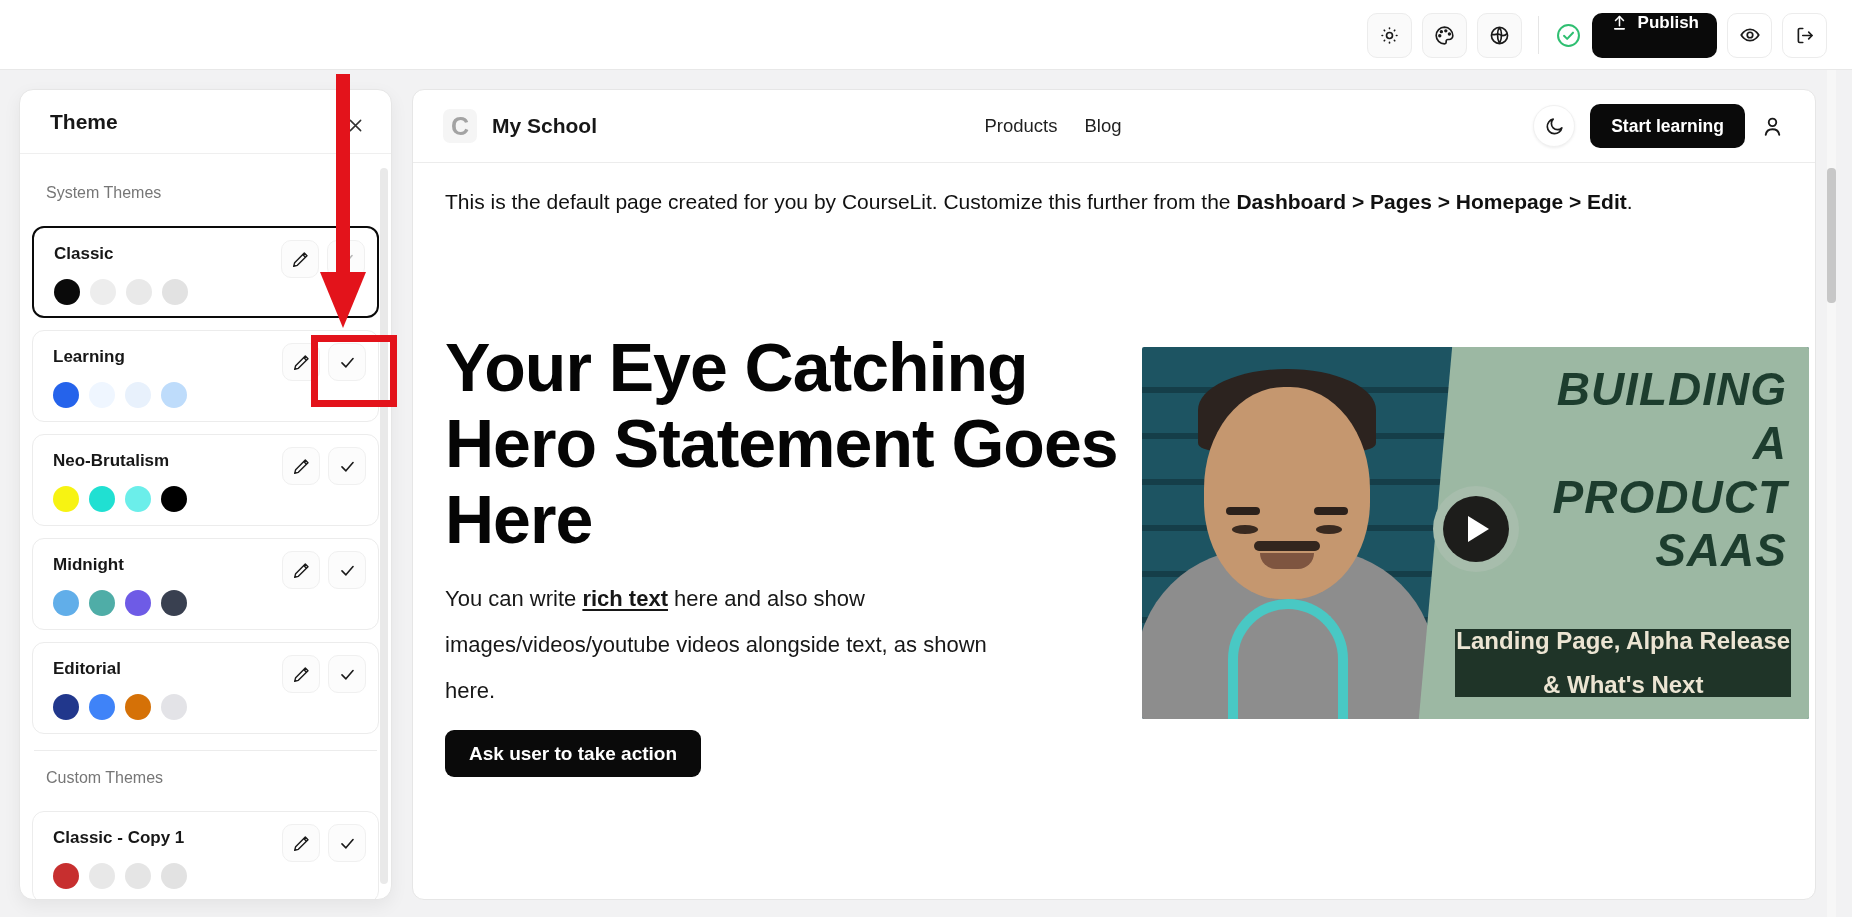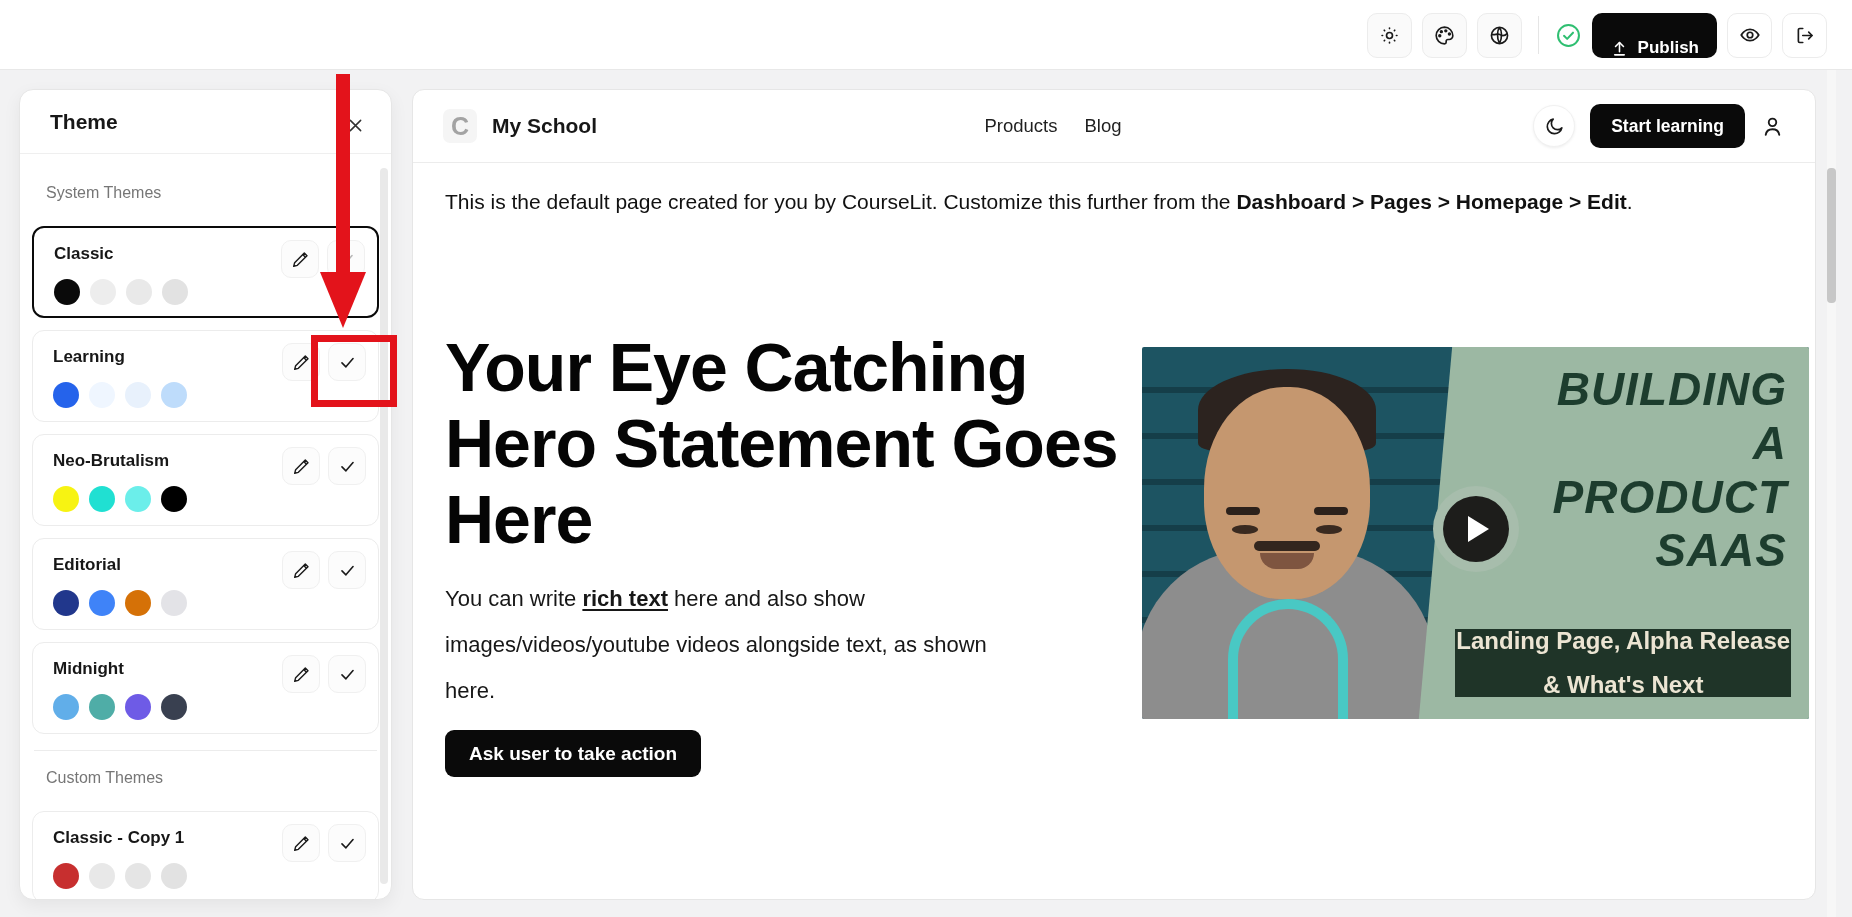--- a/index.html
+++ b/index.html
@@ -17,21 +17,21 @@
     border:1px solid #e4e4e7; border-radius:10px; background:#fff;
     display:flex; align-items:center; justify-content:space-between;
     padding:0 14px 0 16px; font-size:16px; color:#18181b; cursor:pointer; }
   .topbar-right { position:absolute; right:25px; top:12px; height:46px;
     display:flex; align-items:center; gap:10px; }
   .icon-btn { width:45px; height:45px; border-radius:10px; border:1px solid #ececec;
     background:#fafafa; display:flex; align-items:center; justify-content:center; cursor:pointer; }
   .icon-btn.white { background:#fff; }
   .vdiv { width:1px; height:38px; background:#e5e5e5; margin:0 6px; }
   .publish-btn { height:45px; border:none; border-radius:10px; background:#0a0a0a; color:#fff;
-    font-size:17px; font-weight:600; display:flex; align-items:flex-end; gap:9px;
+    font-size:17px; font-weight:600; display:flex; align-items:flex-start; gap:9px;
     padding:0 18px; cursor:pointer; font-family:inherit; }
 
   
   .theme-panel { position:absolute; left:19px; top:89px; width:373px; height:811px;
     background:#fff; border:1px solid #e6e6e6; border-radius:14px;
     box-shadow:0 6px 18px rgba(0,0,0,.06); overflow:hidden; z-index:6; }
   .panel-header { position:relative; height:63px; padding:20px 30px 0; }
   .panel-title { font-size:21px; font-weight:600; }
   .panel-close { position:absolute; right:20px; top:19px; width:32px; height:32px;
     background:none; border:none; display:flex; align-items:center; justify-content:center; cursor:pointer; }
@@ -297,20 +297,47 @@
       </div>
       <div class="swatches">
         <span class="swatch" style="background: rgb(247, 243, 18);"></span>
         <span class="swatch" style="background: rgb(32, 224, 210);"></span>
         <span class="swatch" style="background: rgb(107, 238, 234);"></span>
         <span class="swatch" style="background: rgb(0, 0, 0);"></span>
       </div>
     </div>
 
     <div class="theme-card">
+      <div class="theme-name">Midnight</div>
+      <div class="card-actions">
+        <button class="mini-btn">
+            <span>
+              <svg width="19" height="19" viewBox="0 0 24 24" fill="none" stroke="#1a1a1a" stroke-width="1.8" stroke-linejoin="round">
+                <path d="M16.8 3.8 20.2 7.2 8 19.4l-4.6 1.2L4.6 16z"></path>
+                <path d="m14.8 5.8 3.4 3.4"></path>
+              </svg>
+            </span>
+          </button>
+        <button class="mini-btn">
+            <span>
+              <svg width="19" height="19" viewBox="0 0 24 24" fill="none" stroke="#1a1a1a" stroke-width="2" stroke-linecap="round" stroke-linejoin="round">
+                <polyline points="5 12.5 10 17.5 19 7"></polyline>
+              </svg>
+            </span>
+          </button>
+      </div>
+      <div class="swatches">
+        <span class="swatch" style="background: rgb(97, 174, 233);"></span>
+        <span class="swatch" style="background: rgb(79, 173, 167);"></span>
+        <span class="swatch" style="background: rgb(110, 91, 230);"></span>
+        <span class="swatch" style="background: rgb(57, 64, 80);"></span>
+      </div>
+    </div>
+
+    <div class="theme-card">
       <div class="theme-name">Editorial</div>
       <div class="card-actions">
         <button class="mini-btn">
             <span>
               <svg width="19" height="19" viewBox="0 0 24 24" fill="none" stroke="#1a1a1a" stroke-width="1.8" stroke-linejoin="round">
                 <path d="M16.8 3.8 20.2 7.2 8 19.4l-4.6 1.2L4.6 16z"></path>
                 <path d="m14.8 5.8 3.4 3.4"></path>
               </svg>
             </span>
           </button>
@@ -320,47 +347,20 @@
                 <polyline points="5 12.5 10 17.5 19 7"></polyline>
               </svg>
             </span>
           </button>
       </div>
       <div class="swatches">
         <span class="swatch" style="background: rgb(33, 55, 140);"></span>
         <span class="swatch" style="background: rgb(63, 131, 248);"></span>
         <span class="swatch" style="background: rgb(213, 113, 7);"></span>
         <span class="swatch" style="background: rgb(227, 227, 231);"></span>
-      </div>
-    </div>
-
-    <div class="theme-card">
-      <div class="theme-name">Midnight</div>
-      <div class="card-actions">
-        <button class="mini-btn">
-            <span>
-              <svg width="19" height="19" viewBox="0 0 24 24" fill="none" stroke="#1a1a1a" stroke-width="1.8" stroke-linejoin="round">
-                <path d="M16.8 3.8 20.2 7.2 8 19.4l-4.6 1.2L4.6 16z"></path>
-                <path d="m14.8 5.8 3.4 3.4"></path>
-              </svg>
-            </span>
-          </button>
-        <button class="mini-btn">
-            <span>
-              <svg width="19" height="19" viewBox="0 0 24 24" fill="none" stroke="#1a1a1a" stroke-width="2" stroke-linecap="round" stroke-linejoin="round">
-                <polyline points="5 12.5 10 17.5 19 7"></polyline>
-              </svg>
-            </span>
-          </button>
-      </div>
-      <div class="swatches">
-        <span class="swatch" style="background: rgb(97, 174, 233);"></span>
-        <span class="swatch" style="background: rgb(79, 173, 167);"></span>
-        <span class="swatch" style="background: rgb(110, 91, 230);"></span>
-        <span class="swatch" style="background: rgb(57, 64, 80);"></span>
       </div>
     </div>
 
     <hr class="list-divider">
     <div class="section-label">Custom Themes</div>
 
     <div class="theme-card">
       <div class="theme-name">Classic - Copy 1</div>
       <div class="card-actions">
         <button class="mini-btn">

